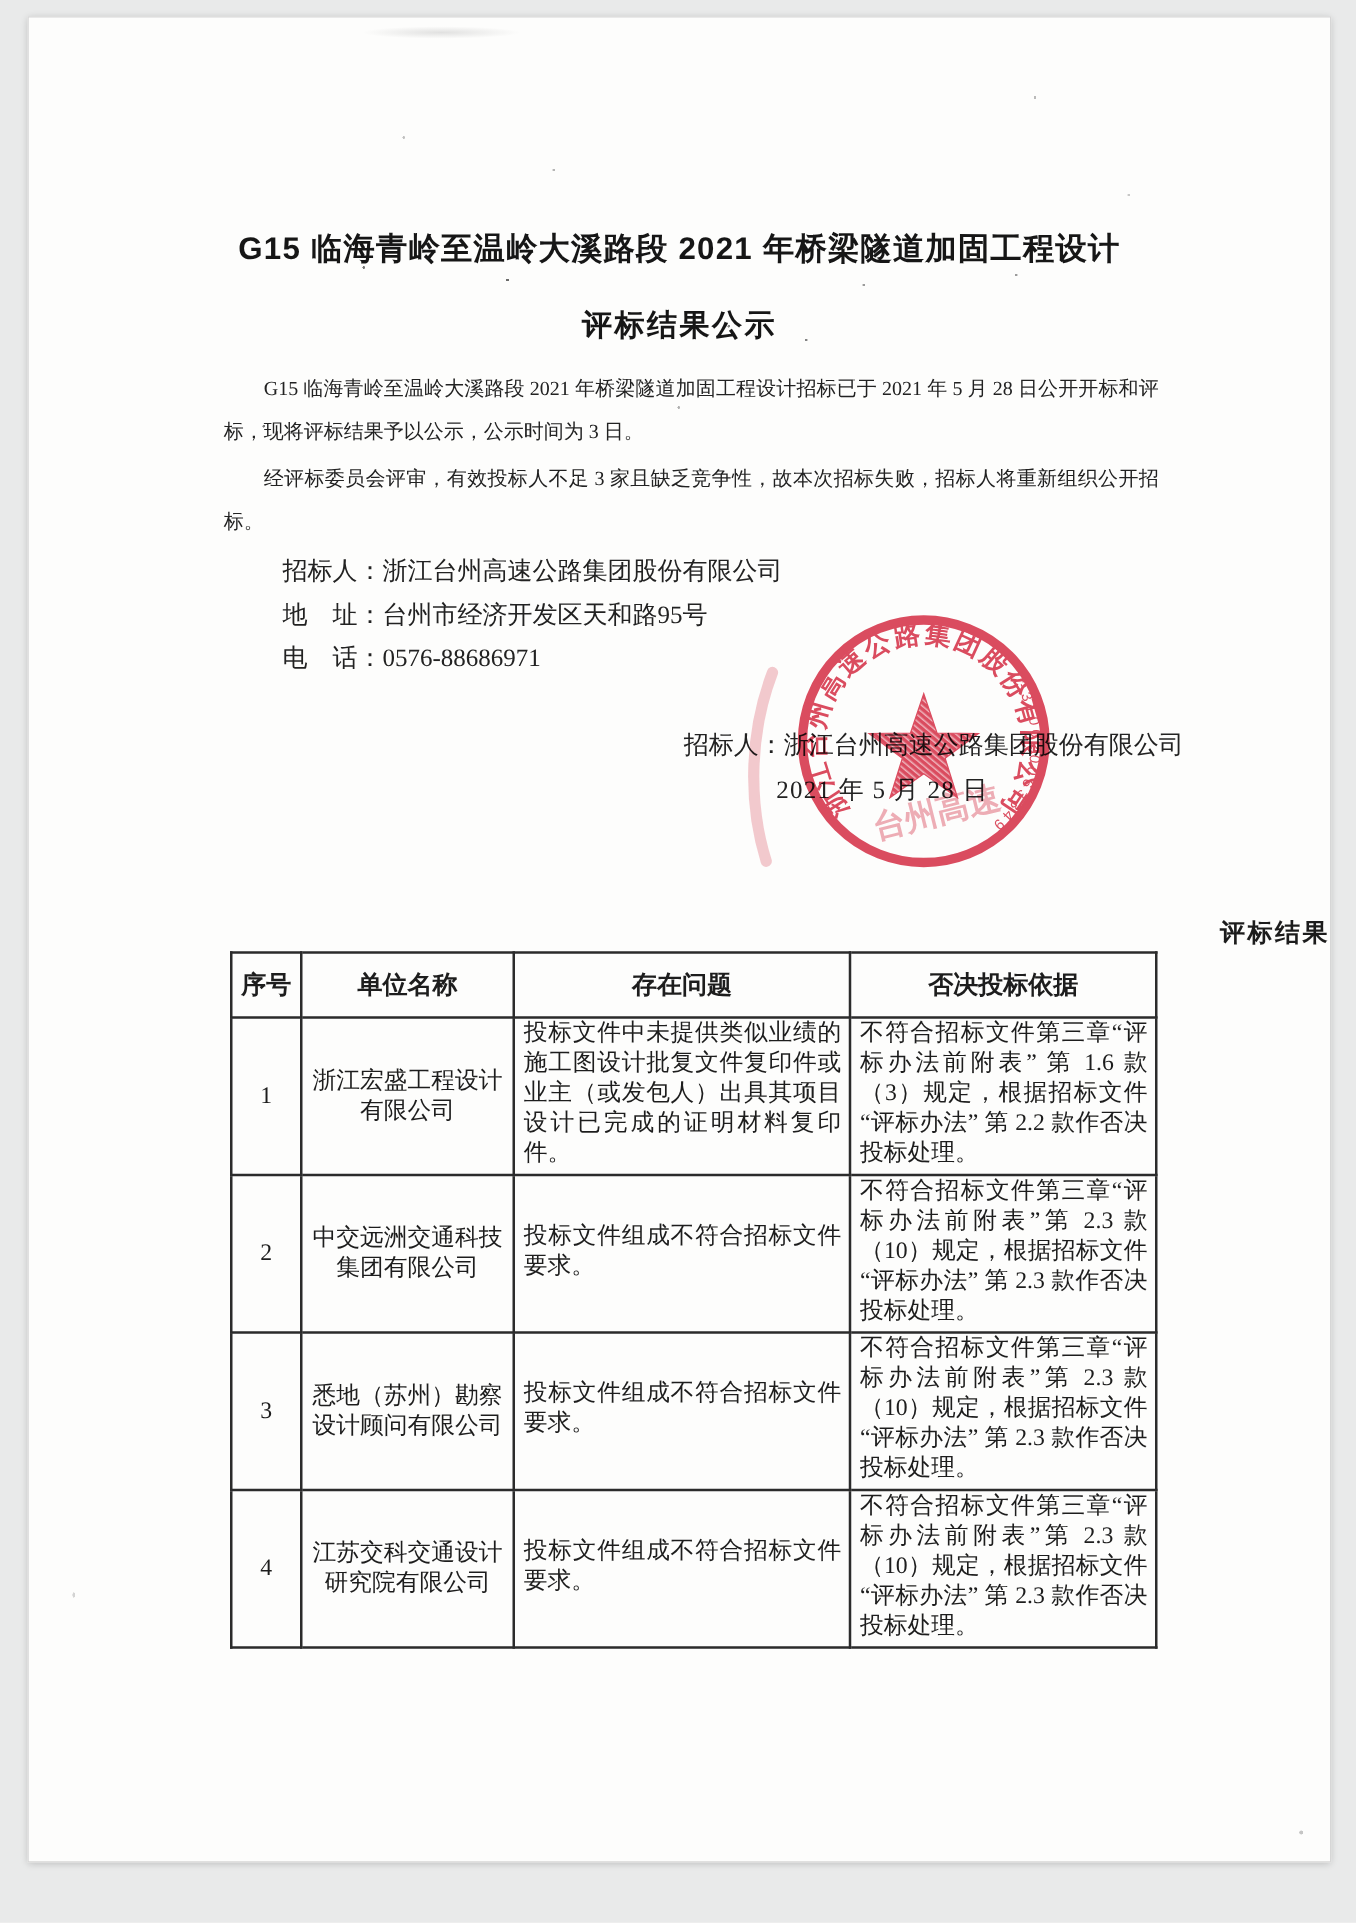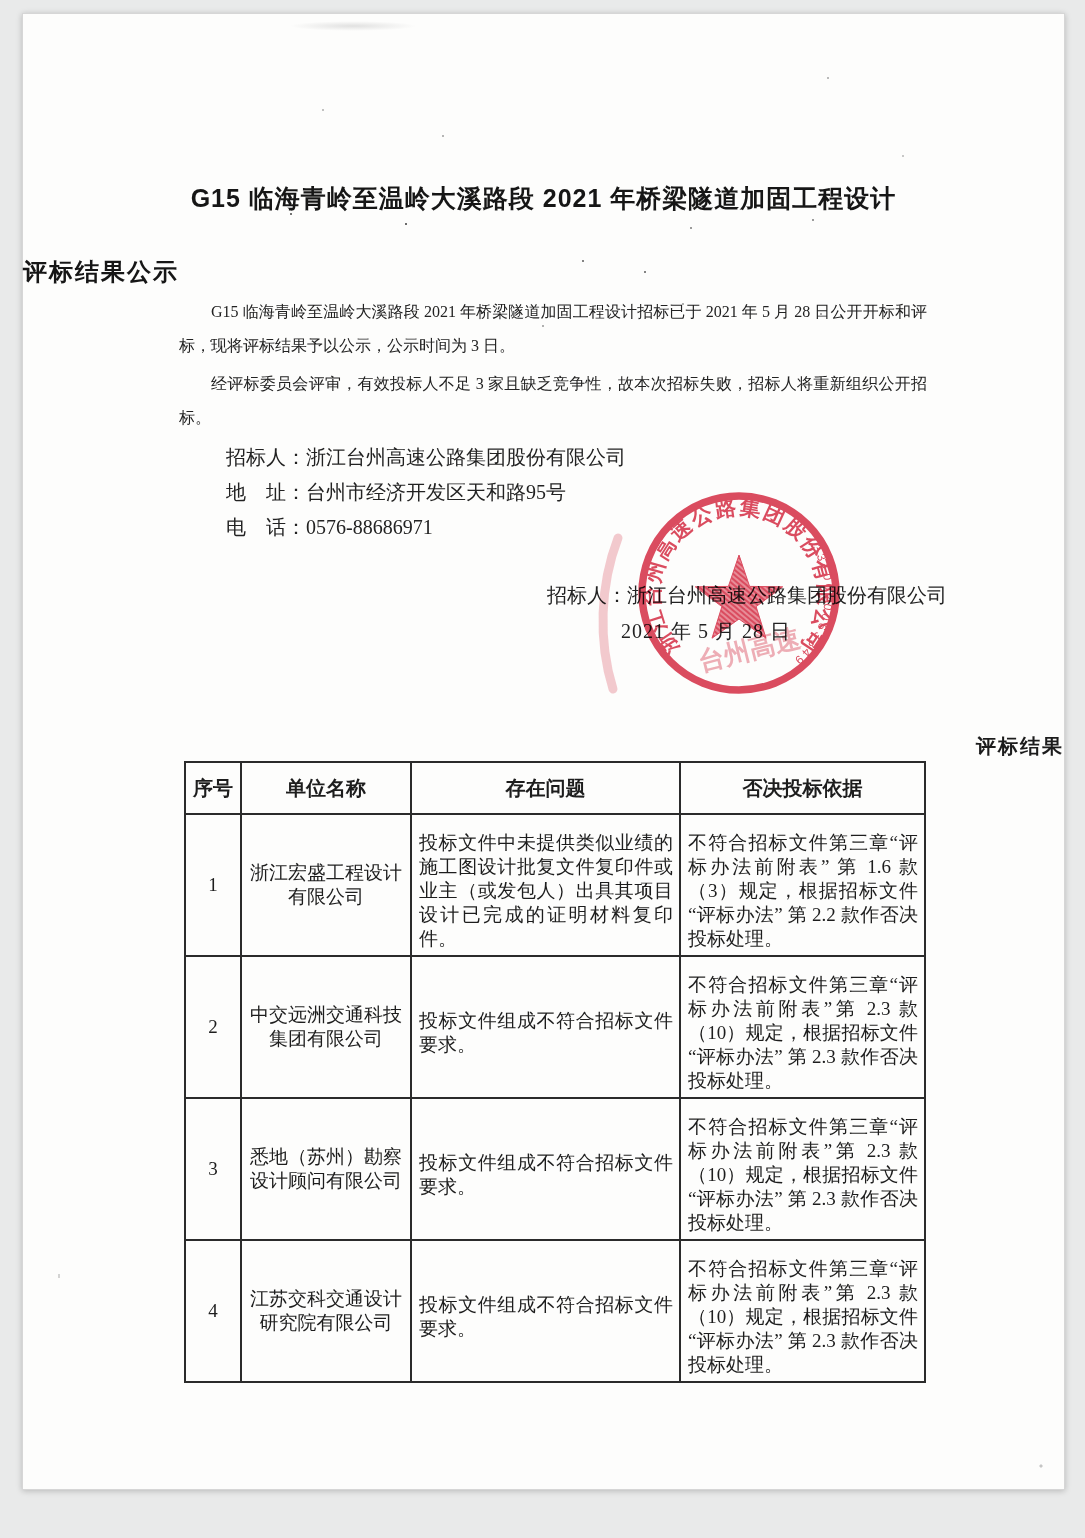--- a/index.html
+++ b/index.html
@@ -41,22 +41,22 @@
   }
 
   
   .doc-title-1 {
     position: absolute; left: 0; top: 168px; width: 100%;
     text-align: center;
     font-family: "Liberation Sans", sans-serif;
     font-weight: 700; font-size: 25px; letter-spacing: 1px; color: #161616;
   }
   .doc-title-2 {
-    position: absolute; left: 0; top: 242px; width: 100%;
-    text-align: left;
+    position: absolute; left: 0; top: 230px; width: 100%;
+    text-align: center;
     font-family: Liberation Serif, serif;
     font-weight: 700; font-size: 24px; letter-spacing: 2px; color: #161616;
   }
 
   
   .body-text {
     position: absolute; left: 156px; top: 281px; width: 748px;
     font-size: 16px; line-height: 34px; text-align: justify; color: #222;
   }
   .body-text p { text-indent: 2em; }
@@ -108,21 +108,21 @@
   table.results th, table.results td {
     border: 2px solid #2b2b2b;
     vertical-align: middle;
     line-height: 24px;
   }
   table.results th {
     height: 52px; font-size: 20px; font-weight: 700; text-align: center;
   }
   td.cell-no   { text-align: center; }
   td.cell-name { text-align: center; padding: 2px 6px; line-height: 30px; }
-  td.cell-issue, td.cell-basis { text-align: justify; padding: 16px 6px 4px 7px; }
+  td.cell-issue, td.cell-basis { text-align: justify; padding: 0 6px 4px 7px; }
   tr.r1 { height: 100px; }
   tr.r2 { height: 111px; }
   tr.r3 { height: 105px; }
   tr.r4 { height: 100px; }
 </style>
 </head>
 <body>
 
 <div class="canvas">
   <div class="page">

